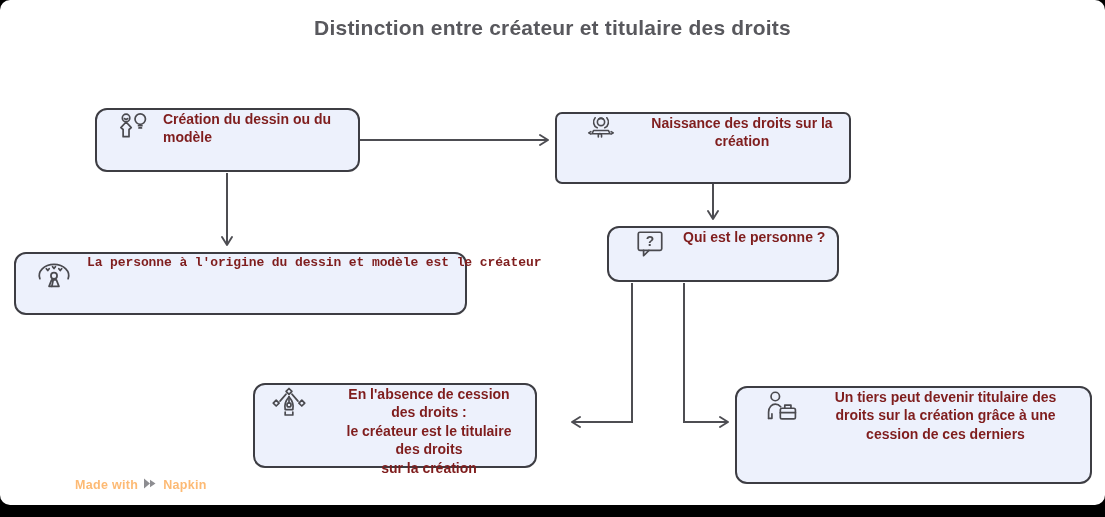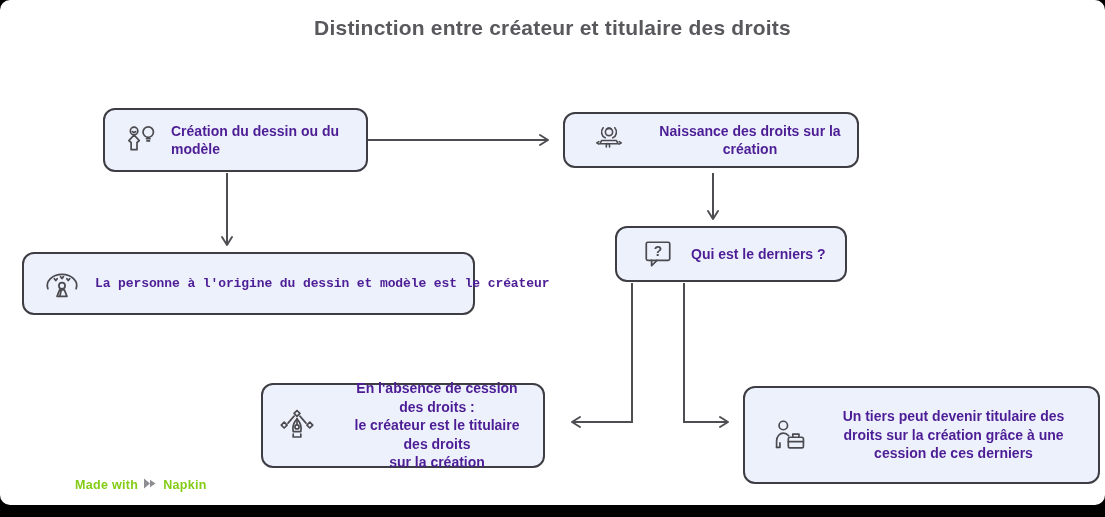--- a/index.html
+++ b/index.html
@@ -2,39 +2,39 @@
 <html><head>
 <meta charset="utf-8">
 <style>
   html,body{margin:0;padding:0;background:#000;}
   .stage{position:relative;width:1105px;height:517px;background:#000;overflow:hidden;
          font-family:"Liberation Sans",sans-serif;}
   .canvas{position:absolute;left:0;top:0;width:1105px;height:505px;background:#ffffff;
           border-radius:10px;}
   .title{position:absolute;left:0;top:16px;width:1105px;text-align:center;
          font-size:21px;font-weight:bold;color:#58585d;letter-spacing:.2px;}
-  .node{position:absolute;display:flex;align-items:center;box-sizing:border-box;
+  .node{position:absolute;display:flex;align-items:flex-start;box-sizing:border-box;
         background:#edf1fc;border:2px solid #3d3d43;border-radius:12px;
-        color:#4c1d95;font-weight:bold;font-size:14px;line-height:1.32;margin-left:8px;}
+        color:#7f1d1d;font-weight:bold;font-size:14px;line-height:1.32;}
   .node .icon{flex:0 0 auto;display:flex;align-items:center;justify-content:center;}
   .node .label{white-space:pre-line;}
   .node svg{display:block;}
   #node-creation{left:95px;top:108px;width:265px;height:64px;padding-left:20px;gap:12px;}
-  #node-naissance{left:555px;top:112px;width:296px;height:56px;padding-left:26px;gap:30px;}
+  #node-naissance{left:555px;top:112px;width:296px;height:72px;padding-left:26px;gap:30px;border-radius:7px;}
   #node-naissance .label{text-align:center;flex:1;padding-right:14px;}
   #node-createur{left:14px;top:252px;width:453px;height:63px;padding-left:18px;gap:13px;font-family:Liberation Mono, monospace;}
   #node-createur .label{white-space:nowrap;font-size:13px;letter-spacing:-.1px;}
   #node-titulaire{left:607px;top:226px;width:232px;height:56px;padding-left:24px;gap:16px;}
   #node-absence{left:253px;top:383px;width:284px;height:85px;padding-left:16px;gap:28px;}
   #node-absence .label{text-align:center;flex:1;padding-right:12px;}
   #node-tiers{left:735px;top:386px;width:357px;height:98px;padding-left:26px;gap:16px;}
   #node-tiers .label{text-align:center;flex:1;padding-right:16px;}
   .connectors{position:absolute;left:0;top:0;pointer-events:none;}
   .watermark{position:absolute;left:75px;top:478px;display:flex;align-items:center;gap:6px;
-             font-size:12.5px;font-weight:bold;color:#84cc16;letter-spacing:.3px;}
+             font-size:12.5px;font-weight:bold;color:#fdba74;letter-spacing:.3px;}
   .bottombar{position:absolute;left:0;top:505px;width:1105px;height:12px;background:#000;}
 </style>
 </head>
 <body>
 
 <div class="stage">
   <div class="canvas"></div>
 
   <div class="title">Distinction entre créateur et titulaire des droits</div>
 
@@ -101,21 +101,21 @@
   </div>
 
   <div class="node" id="node-titulaire">
     <span class="icon">
       <svg width="34" height="32" viewBox="0 0 30 30" fill="none" stroke="#4a4a4f" stroke-width="1.6" stroke-linecap="round" stroke-linejoin="round">
         <rect x="4" y="4" width="22" height="17" rx="1.5"></rect>
         <path d="M9,21 v5 l5,-5"></path>
         <text x="15" y="17" text-anchor="middle" font-size="13" font-weight="bold" fill="#4a4a4f" stroke="none" font-family="Liberation Sans, sans-serif">?</text>
       </svg>
     </span>
-    <span class="label">Qui est le derniers ?</span>
+    <span class="label">Qui est le personne ?</span>
   </div>
 
   <div class="node" id="node-absence">
     <span class="icon">
       <svg width="36" height="38" viewBox="0 0 32 32" fill="none" stroke="#4a4a4f" stroke-width="1.5" stroke-linecap="round" stroke-linejoin="round">
         <path d="M16,2.2 l2.6,2.6 -2.6,2.6 -2.6,-2.6 Z"></path>
         <path d="M4.6,12.6 l2.6,2.6 -2.6,2.6 -2.6,-2.6 Z"></path>
         <path d="M27.4,12.6 l2.6,2.6 -2.6,2.6 -2.6,-2.6 Z"></path>
         <path d="M8,13.4 L13.4,7.2"></path>
         <path d="M18.6,7.2 L24,13.4"></path>

